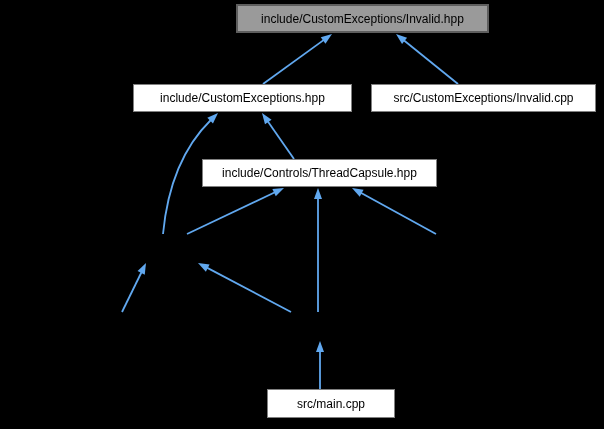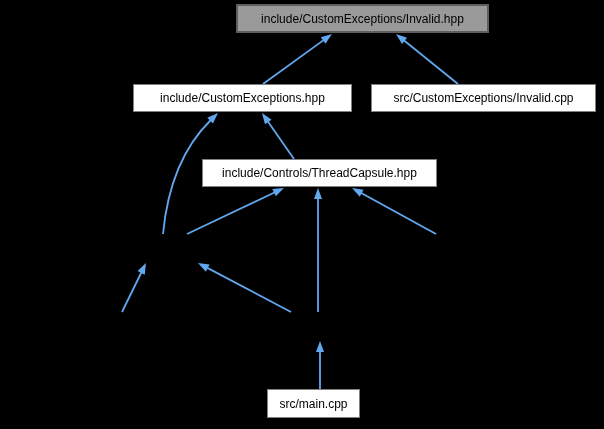--- a/index.html
+++ b/index.html
@@ -70,15 +70,15 @@
   <div class="node" style="left:133px; top:84px;  width:219px; height:28px">include/CustomExceptions.hpp</div>
 
   <div class="node" style="left:371px; top:84px;  width:225px; height:28px">src/CustomExceptions/Invalid.cpp</div>
 
   <div class="node" style="left:202px; top:159px; width:235px; height:28px">include/Controls/ThreadCapsule.hpp</div>
 
 
 
 
 
-  <div class="node" style="left:267px; top:389px; width:93px; height:29px">src/main.cpp</div>
+  <div class="node" style="left:267px; top:389px; width:128px; height:29px">src/main.cpp</div>
 
 </div>
 
 </body></html>

